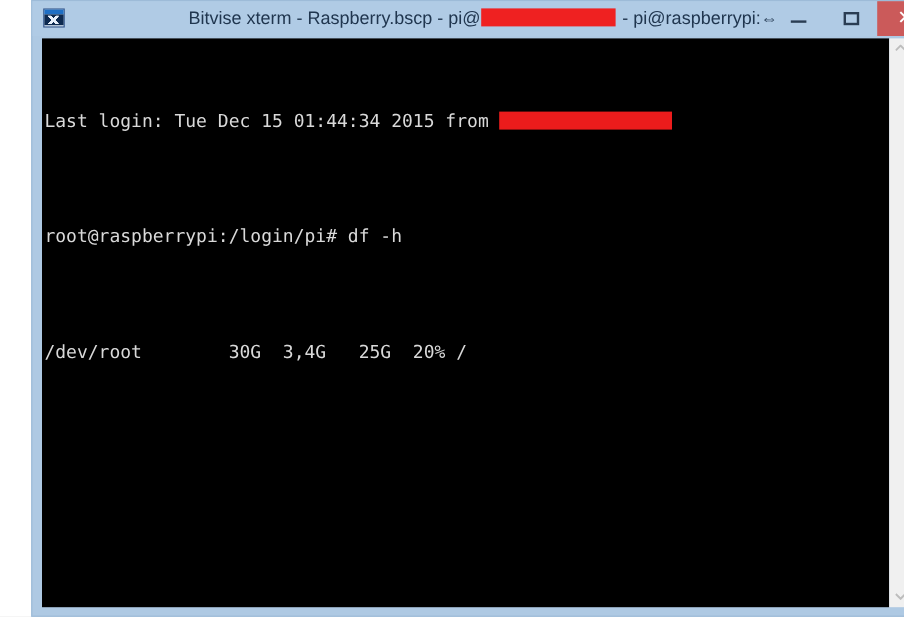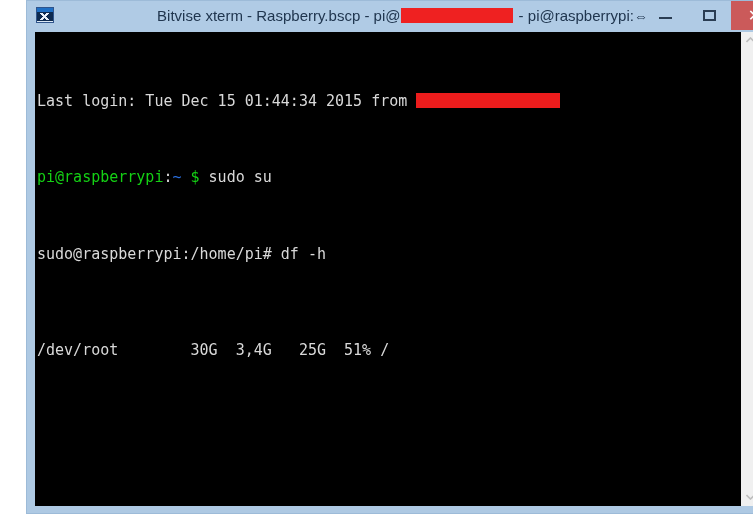--- a/index.html
+++ b/index.html
@@ -215,26 +215,25 @@
         <div class="close-glyph">✕</div>
       </div>
     </div>
   </div>
 
   <div id="terminal">
     <div id="term-lines">
 
       <div class="line"><span class="c-white">Last login: Tue Dec 15 01:44:34 2015 from </span><span class="redbar"></span></div>
 
-      <div class="line"><span class="c-green">pi@raspberrypi</span><span class="c-white">:</span><span class="c-blue">~</span><span class="c-white"> </span><span class="c-green">$</span><span class="c-white"> sudo su</span></div>
-
-      <div class="line c-white">sudo@raspberrypi:/home/pi# df -h</div>
-
-
-      <div class="line c-white">/dev/root        30G  3,4G   25G  51% /</div>
+
+      <div class="line c-white">root@raspberrypi:/login/pi# df -h</div>
+
+
+      <div class="line c-white">/dev/root        30G  3,4G   25G  20% /</div>
       
       
       
       
       
       
       
 
       
 

